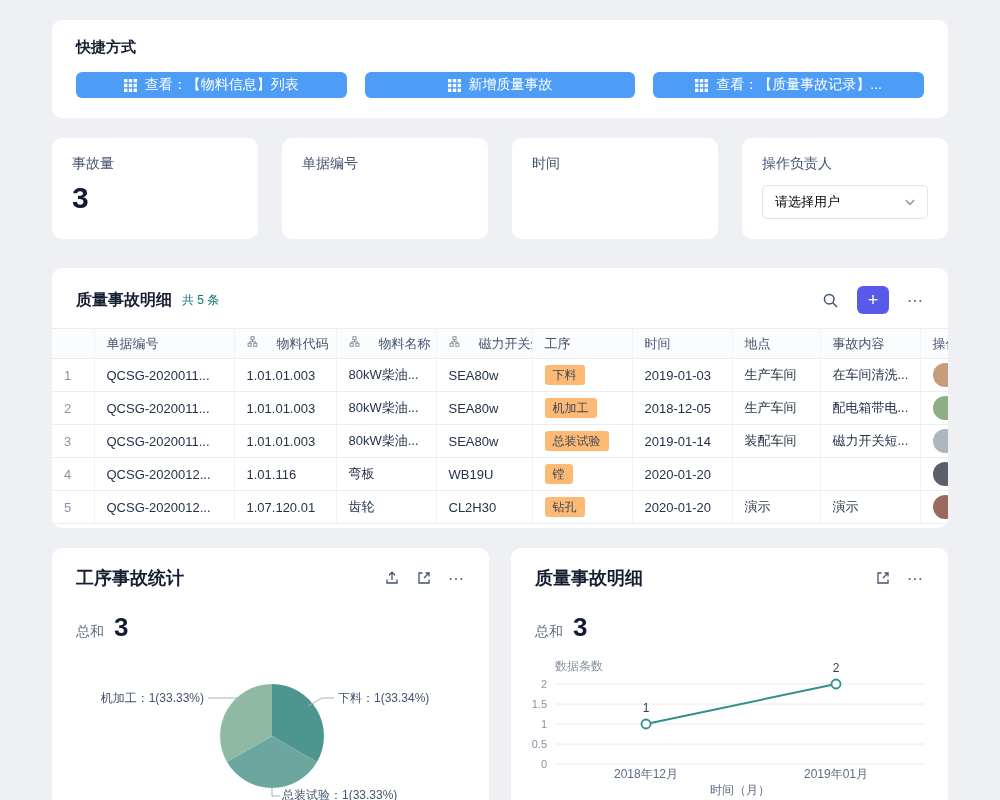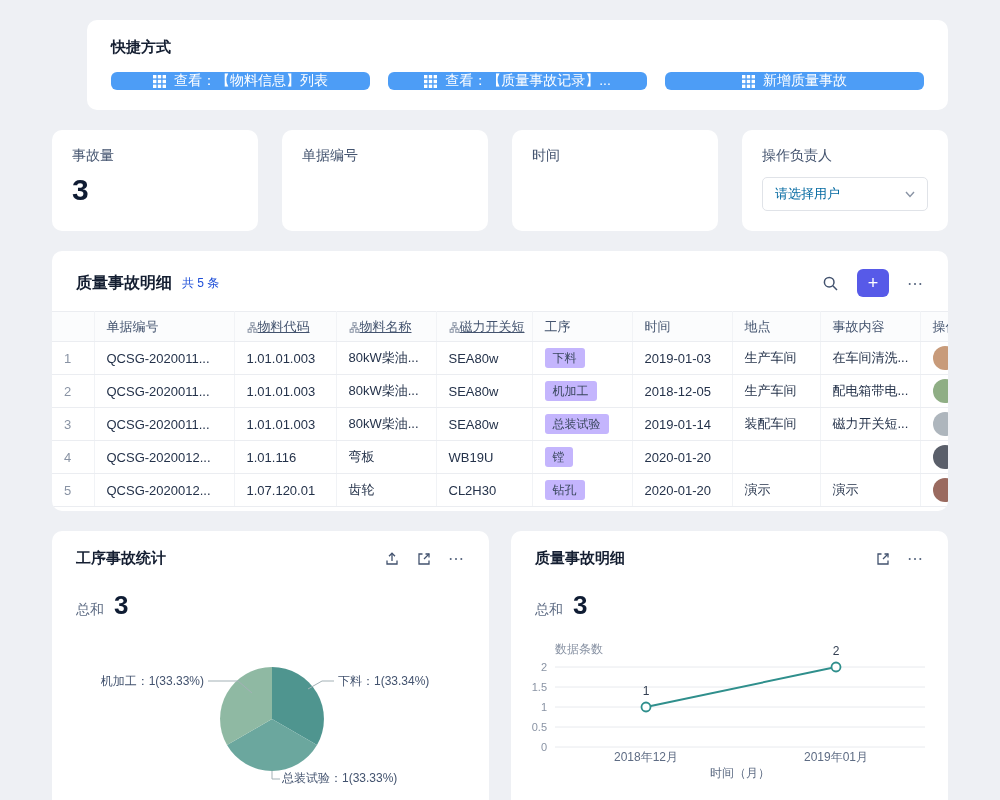--- a/index.html
+++ b/index.html
@@ -6,90 +6,90 @@
   html,body { width:1000px; height:800px; overflow:hidden; }
   body {
     background:#eef0f4;
     font-family:"Liberation Sans","DejaVu Sans",sans-serif;
     color:#172b4d;
   }
   .page { width:896px; margin:0 auto; padding-top:20px; }
   .card { background:#fff; border-radius:10px; }
 
   
-  .shortcuts { padding:18px 24px 20px; margin-bottom:20px;margin-left:35px; }
+  .shortcuts { padding:18px 24px 20px; margin-bottom:20px; }
   .shortcuts-title { font-size:15px; font-weight:bold; color:#141e31; }
   .shortcut-row { display:flex; gap:18px; margin-top:15px; }
   .shortcut-btn {
     flex:1; display:inline-flex; align-items:center; justify-content:center; gap:8px;
     background:#4d9df6; color:#fff; border:none; border-radius:6px;
-    height:18px; font-size:14px; cursor:pointer; white-space:nowrap; overflow:hidden;
+    height:26px; font-size:14px; cursor:pointer; white-space:nowrap; overflow:hidden;
     font-family:inherit;
   }
   .grid-icon { display:inline-block; width:13px; height:13px; flex:0 0 auto; }
 
   
-  .stat-row { display:flex; gap:24px; margin-bottom:20px; }
+  .stat-row { display:flex; gap:24px; margin-bottom:29px; }
   .stat-card { flex:1; padding:17px 20px 20px; }
   .stat-label { font-size:14px; color:#44546f; }
   .stat-value { font-size:30px; font-weight:bold; color:#0f1c33; margin-top:8px; }
   .field-wrap { position:relative; margin-top:12px; }
   .field-input {
     width:100%; height:34px; border:1px solid #e0e3e8; border-radius:5px;
     padding:0 30px 0 12px; font-size:13px; color:#172b4d; background:#fff;
     font-family:inherit; outline:none;
   }
   .field-input::placeholder { color:#a8b0bf; }
   .field-icon { position:absolute; right:10px; top:9px; color:#8993a4; }
   .select-field {
     margin-top:12px; height:34px; border:1px solid #e0e3e8; border-radius:5px;
     display:flex; align-items:center; justify-content:space-between;
     padding:0 12px; cursor:pointer; background:#fff;
   }
-  .select-placeholder { font-size:13px; color:#0369a1; }
+  .select-placeholder { font-size:13px; color:#000000; }
 
   
   .table-card { padding:18px 0 4px; margin-bottom:20px; overflow:hidden; }
   .table-head { display:flex; align-items:center; padding:0 24px; }
   .table-title { font-size:16px; font-weight:bold; color:#141e31; }
-  .table-count { font-size:12px; color:#1d4ed8; margin-left:10px; }
+  .table-count { font-size:12px; color:#0f766e; margin-left:10px; }
   .table-actions { margin-left:auto; display:flex; align-items:center; gap:18px; }
   .icon-btn { color:#42526e; cursor:pointer; display:inline-flex; align-items:center; background:none; border:none; padding:0; }
   .plus-btn {
     width:32px; height:28px; background:#575ae8; color:#fff; border:none; border-radius:6px;
     font-size:18px; line-height:26px; cursor:pointer; display:inline-flex; align-items:center; justify-content:center;
   }
   .more-btn { font-size:16px; color:#5e6c84; letter-spacing:1px; background:none; border:none; cursor:pointer; }
   .table-wrap { margin-top:14px; overflow:hidden; }
   table { border-collapse:collapse; table-layout:fixed; width:928px; font-size:13px; }
   th, td {
     padding:0 12px; height:33px; text-align:left; white-space:nowrap; overflow:hidden;
     border-bottom:1px solid #ebedf1; border-right:1px solid #f1f3f6;
   }
   th {
     font-weight:normal; color:#44546f; background:#fbfcfd; height:30px;
     border-top:1px solid #ebedf1; border-bottom:1px solid #ebedf1;
   }
   td { color:#24324a; }
   .c-num { color:#8993a4; }
-  .th-flex { display:flex; align-items:flex-end; gap:0;text-decoration:underline; }
+  .th-flex { display:flex; align-items:flex-start; gap:19px; }
   .rel-icon { color:#8993a4; flex:0 0 auto; }
   .tag {
-    display:inline-block; background:#c4b5fd; color:#38465c; border-radius:3px;
+    display:inline-block; background:#fdba74; color:#38465c; border-radius:3px;
     padding:2px 8px; font-size:12px; line-height:16px;
   }
   .avatar { display:inline-block; width:24px; height:24px; border-radius:50%; vertical-align:middle; }
   .av1 { background:#c89b7a; } .av2 { background:#8fae85; } .av3 { background:#aeb6bd; }
   .av4 { background:#5a5f6a; } .av5 { background:#9a6a5f; }
 
   
   .chart-row { display:flex; gap:22px; }
   .chart-card { flex:1; height:300px; padding:18px 24px; position:relative; overflow:hidden; }
   .chart-head { display:flex; align-items:center; }
-  .chart-title { font-size:15px; font-weight:bold; color:#141e31;text-align:center; }
+  .chart-title { font-size:18px; font-weight:bold; color:#141e31;text-align:center; }
   .chart-icons { margin-left:auto; display:flex; align-items:center; gap:16px; color:#5e6c84; }
   .total-row { margin-top:22px; display:flex; align-items:baseline; gap:10px; }
   .total-label { font-size:14px; color:#5e6c84; }
   .total-value { font-size:26px; font-weight:bold; color:#0f1c33; }
   .chart-svg { position:absolute; left:0; }
   .pie-svg { top:92px; }
   .line-svg { top:110px; }
   .slice-1 { fill:#4f958f; } .slice-2 { fill:#6ba79e; } .slice-3 { fill:#8fb9a3; }
   .pie-label { font-size:12px; fill:#42526e; }
   .leader { fill:none; stroke:#a3b1b6; stroke-width:1; }
@@ -132,37 +132,37 @@
               <rect x="4.8" y="0" width="3.4" height="3.4"></rect>
               <rect x="9.6" y="0" width="3.4" height="3.4"></rect>
               <rect x="0" y="4.8" width="3.4" height="3.4"></rect>
               <rect x="4.8" y="4.8" width="3.4" height="3.4"></rect>
               <rect x="9.6" y="4.8" width="3.4" height="3.4"></rect>
               <rect x="0" y="9.6" width="3.4" height="3.4"></rect>
               <rect x="4.8" y="9.6" width="3.4" height="3.4"></rect>
               <rect x="9.6" y="9.6" width="3.4" height="3.4"></rect>
             </g>
           </svg>
-        <span>查看：【质量事故记录】...</span>
+        <span>新增质量事故</span>
       </button>
       <button class="shortcut-btn">
         <svg class="grid-icon" viewBox="0 0 13 13">
             <g fill="#ffffff">
               <rect x="0" y="0" width="3.4" height="3.4"></rect>
               <rect x="4.8" y="0" width="3.4" height="3.4"></rect>
               <rect x="9.6" y="0" width="3.4" height="3.4"></rect>
               <rect x="0" y="4.8" width="3.4" height="3.4"></rect>
               <rect x="4.8" y="4.8" width="3.4" height="3.4"></rect>
               <rect x="9.6" y="4.8" width="3.4" height="3.4"></rect>
               <rect x="0" y="9.6" width="3.4" height="3.4"></rect>
               <rect x="4.8" y="9.6" width="3.4" height="3.4"></rect>
               <rect x="9.6" y="9.6" width="3.4" height="3.4"></rect>
             </g>
           </svg>
-        <span>新增质量事故</span>
+        <span>查看：【质量事故记录】...</span>
       </button>
     </div>
   </div>
 
   <div class="stat-row">
     <div class="card stat-card">
       <div class="stat-label">事故量</div>
       <div class="stat-value">3</div>
     </div>
     <div class="card stat-card">

